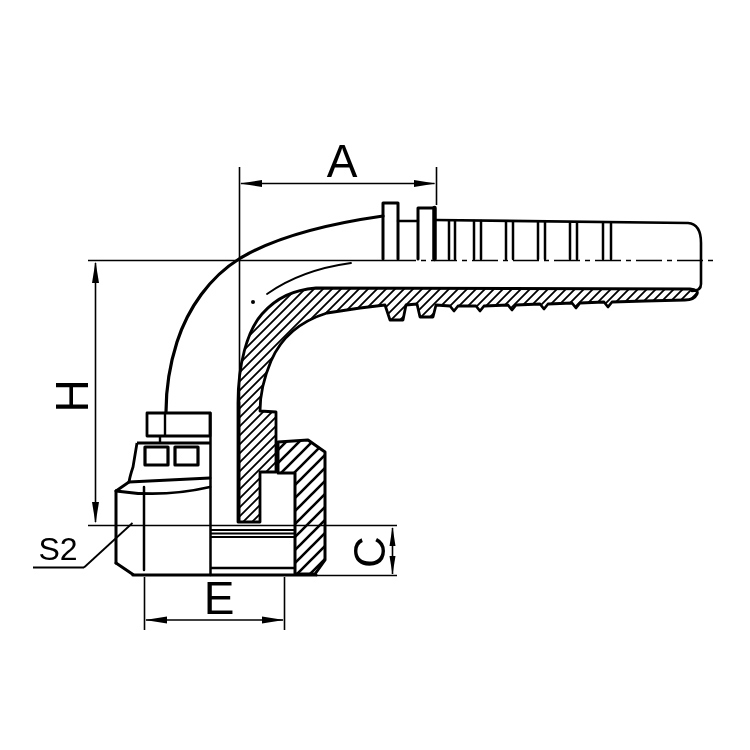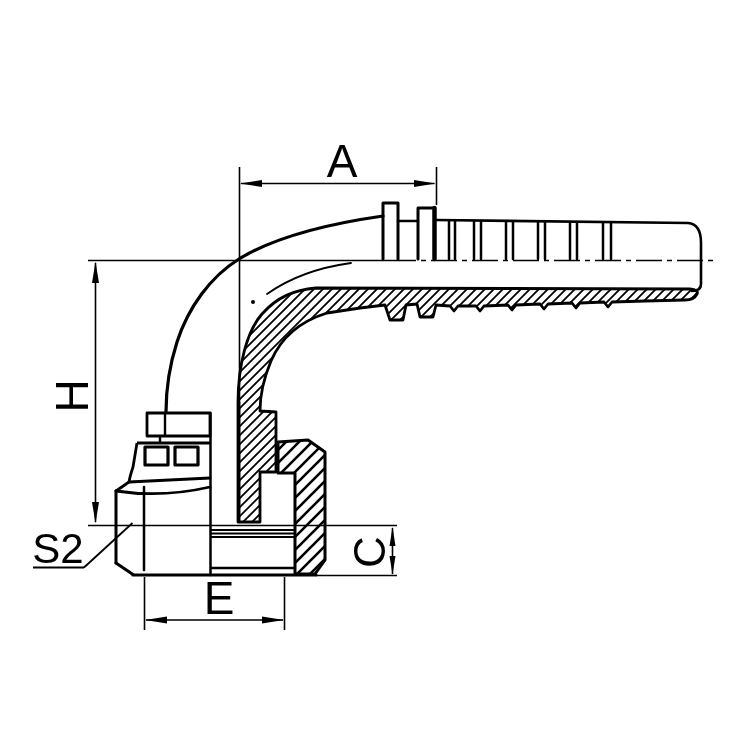--- a/index.html
+++ b/index.html
@@ -18,21 +18,21 @@
     position:absolute;
     color:#000;
     font-family:"Liberation Sans", sans-serif;
     font-size:46px;
     line-height:1;
     transform:translate(-50%,-50%);
     white-space:nowrap;
     user-select:none;
   }
   .dim-label.rot{ transform:translate(-50%,-50%) rotate(-90deg); }
-  .dim-label.s2{ font-size:42px;text-align:center; }
+  .dim-label.s2{ font-size:32px;text-align:center; }
   .dim-label.c{ font-size:44px; }
 </style>
 </head>
 <body>
 
 <div class="stage">
 
   <svg width="750" height="750" viewBox="0 0 750 750">
     <defs>
       <pattern id="hatchFine" width="9" height="9" patternUnits="userSpaceOnUse">

